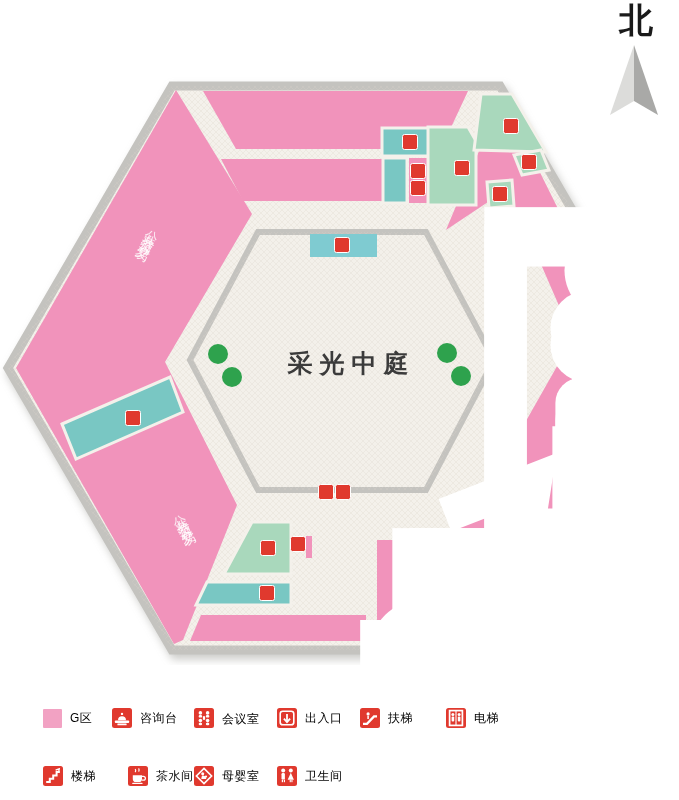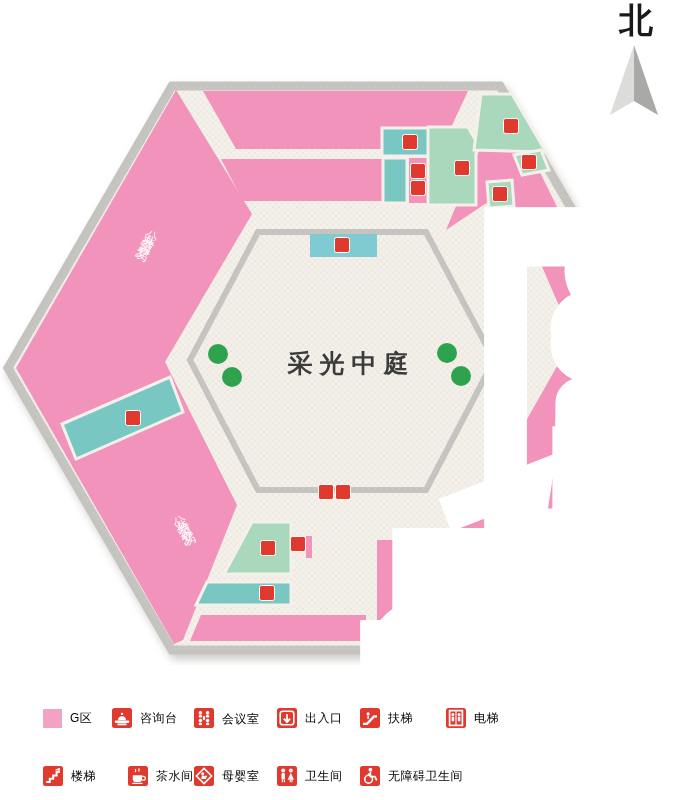--- a/index.html
+++ b/index.html
@@ -301,22 +301,15 @@
         </svg>
         <span class="lab">母婴室</span>
       </div>
       <div class="legend-item" style="left: 277px; top: 76px;">
         <svg class="glyph" viewBox="0 0 20 20">
           <rect width="20" height="20" rx="2.5" fill="#E0392E"></rect>
           <use xlink:href="#sym-toilet"></use>
         </svg>
         <span class="lab">卫生间</span>
       </div>
-      <div class="legend-item" style="left: 360px; top: 76px;">
-        <svg class="glyph" viewBox="0 0 20 20">
-          <rect width="20" height="20" rx="2.5" fill="#E0392E"></rect>
-          <use xlink:href="#sym-accessible-toilet"></use>
-        </svg>
-        <span class="lab">无障碍卫生间</span>
-      </div>
     </div>
 
 </div>
 
 </body></html>

